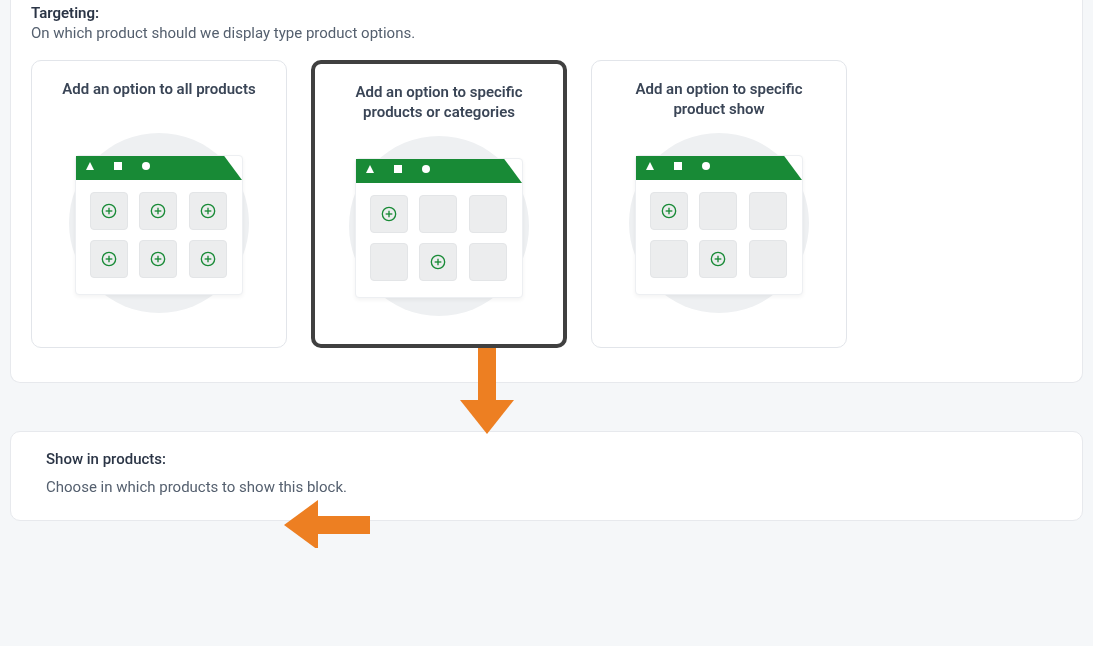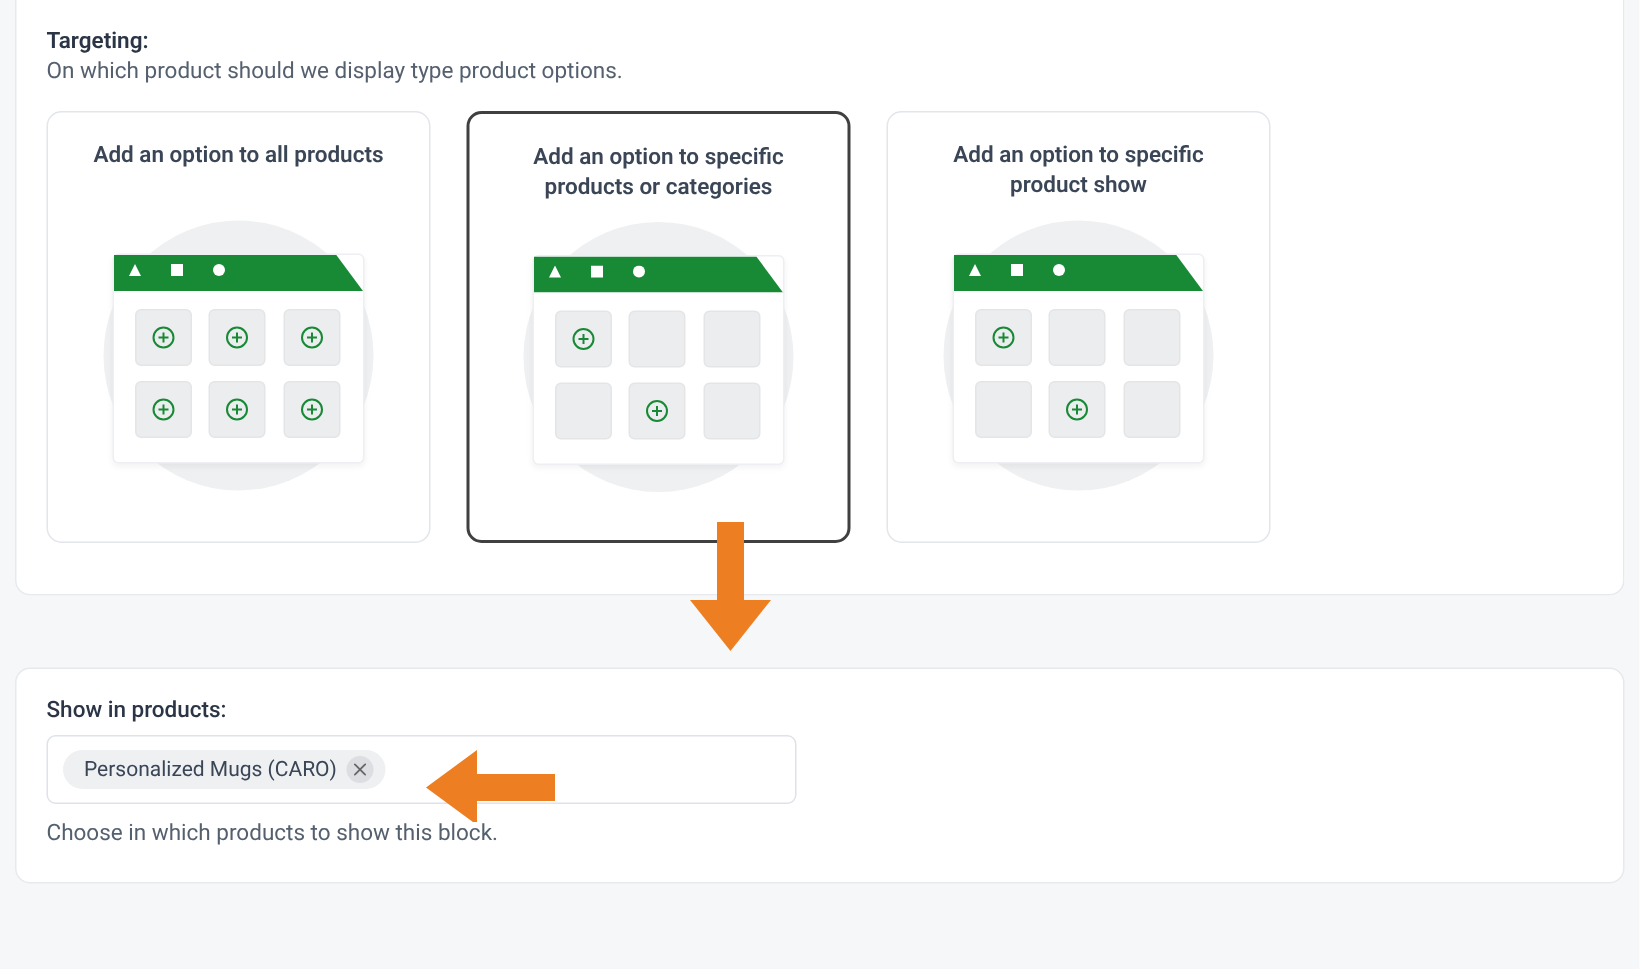--- a/index.html
+++ b/index.html
@@ -9,21 +9,21 @@
     width: 1093px;
     height: 646px;
     position: relative;
     color: #3a4556;
   }
   .panel {
     background: #fff;
     border: 1px solid #e7e9ed;
     border-radius: 10px;
     margin: 0 10px;
-    padding: 18px 20px 34px 20px;
+    padding: 4px 20px 34px 20px;
     position: relative;
   }
   .panel-top { border-top: none; border-top-left-radius: 0; border-top-right-radius: 0; }
   .label {
     font-size: 15px;
     font-weight: 600;
     color: #2b3546;
     margin-bottom: 2px;
   }
   .sublabel {
@@ -47,21 +47,21 @@
     border-radius: 10px;
     padding: 18px 16px 10px 16px;
     display: flex;
     flex-direction: column;
     align-items: center;
     cursor: pointer;
     position: relative;
     background: #fff;
   }
   .card.selected {
-    border: 2px solid #404040;
+    border: 4px solid #404040;
     align-items: center;
   }
   .card-title {
     font-size: 15px;
     font-weight: 600;
     color: #3a4556;
     text-align: center;
     min-height: 42px;
     line-height: 1.35;
   }
@@ -127,21 +127,21 @@
   }
   .arrow-left {
     position: absolute;
     left: 284px;
     top: 500px;
     z-index: 5;
   }
 
   .gap { height: 48px; }
 
-  .panel-bottom { padding: 18px 20px 24px 20px; }
+  .panel-bottom { padding: 18px 20px 24px 35px; }
 
   .tag-input {
     border: 1px solid #dfe2e7;
     border-radius: 6px;
     width: 500px;
     padding: 8px 10px;
     display: flex;
     align-items: center;
     background: #fff;
     min-height: 46px;
@@ -353,25 +353,14 @@
   <svg width="86" height="48" viewBox="0 0 86 48">
     <rect x="28" y="16" width="58" height="18" fill="#ed7f22"></rect>
     <polygon points="0,25 34,0 34,50" fill="#ed7f22"></polygon>
   </svg>
 </div>
 
 <div class="gap"></div>
 
 <div class="panel panel-bottom">
   <div class="label">Show in products:</div>
-  <div class="tag-input">
-    <span class="tag">
-      <span>Personalized Mugs (CARO)</span>
-      <span class="tag-close">
-        <svg width="8" height="8" viewBox="0 0 8 8">
-            <line x1="0" y1="0" x2="8" y2="8" stroke="#666" stroke-width="1.2"></line>
-            <line x1="8" y1="0" x2="0" y2="8" stroke="#666" stroke-width="1.2"></line>
-          </svg>
-      </span>
-    </span>
-  </div>
   <div class="helper">Choose in which products to show this block.</div>
 </div>
 
 </body></html>

